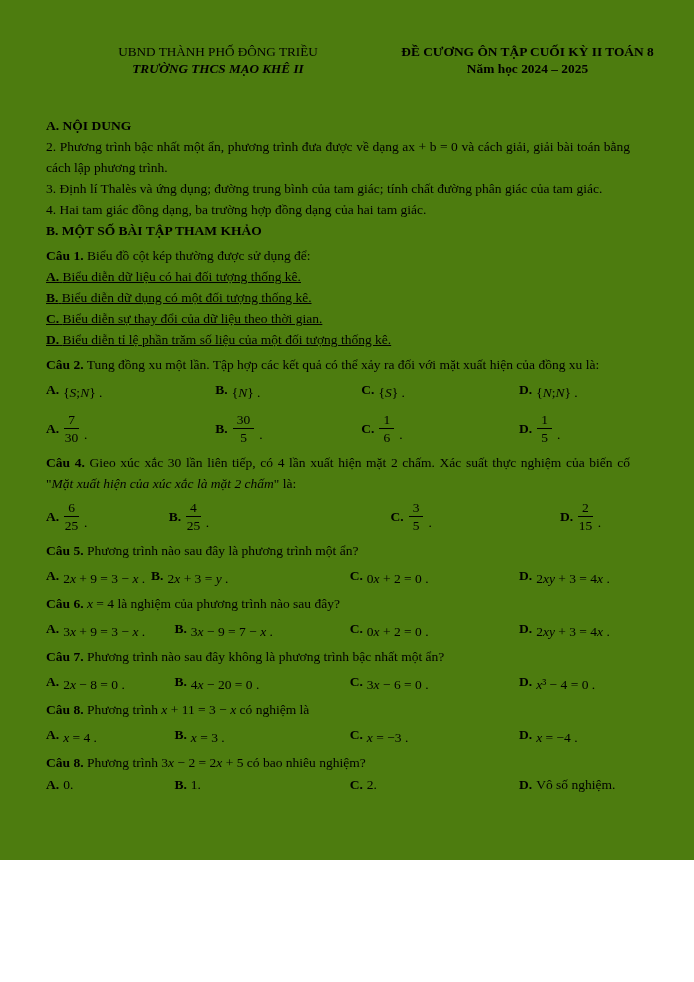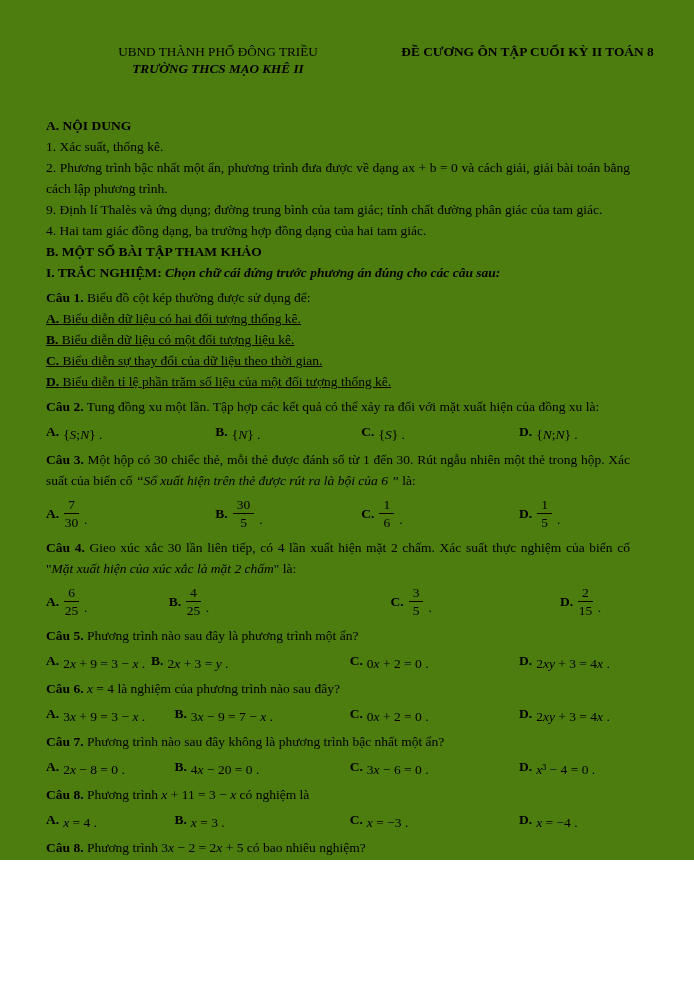--- a/index.html
+++ b/index.html
@@ -78,40 +78,39 @@
 <body style="background: rgb(255, 255, 255);">
 
 <div class="page" style="color: rgb(0, 0, 0);">
   <div class="header">
     <div class="header-left">
       <div>UBND THÀNH PHỐ ĐÔNG TRIỀU</div>
       <div class="bold">TRƯỜNG THCS MẠO KHÊ II</div>
     </div>
     <div class="header-right">
       <div>ĐỀ CƯƠNG ÔN TẬP CUỐI KỲ II TOÁN 8</div>
+      <div>Năm học 2024 – 2025</div>
     </div>
   </div>
 
   <div class="content">
     <p class="heading">A. NỘI DUNG</p>
     <div id="section-a-items">
-        <p>1. Xác suất, thống kê.</p>
         <p>2. Phương trình bậc nhất một ẩn, phương trình đưa được về dạng ax + b = 0 và cách giải, giải bài toán bằng cách lập phương trình.</p>
-        <p>9. Định lí Thalès và ứng dụng; đường trung bình của tam giác; tính chất đường phân giác của tam giác.</p>
+        <p>3. Định lí Thalès và ứng dụng; đường trung bình của tam giác; tính chất đường phân giác của tam giác.</p>
         <p>4. Hai tam giác đồng dạng, ba trường hợp đồng dạng của hai tam giác.</p>
       </div>
 
     <p class="heading">B. MỘT SỐ BÀI TẬP THAM KHẢO</p>
-    <p class="subheading"><b>I. TRẮC NGHIỆM:</b> <i>Chọn chữ cái đứng trước phương án đúng cho các câu sau:</i></p>
 
     <div id="questions">
         <div class="question">
           <p class="stem"><b class="qlabel">Câu 1.</b> Biểu đồ cột kép thường được sử dụng để:</p>
           <p class="opt-line"><b class="opt-label">A.</b> <span>Biểu diễn dữ liệu có hai đối tượng thống kê.</span></p>
-          <p class="opt-line"><b class="opt-label">B.</b> <span>Biểu diễn dữ liệu có một đối tượng liệu kê.</span></p>
+          <p class="opt-line"><b class="opt-label">B.</b> <span>Biểu diễn dữ dụng có một đối tượng thống kê.</span></p>
           <p class="opt-line"><b class="opt-label">C.</b> <span>Biểu diễn sự thay đổi của dữ liệu theo thời gian.</span></p>
           <p class="opt-line"><b class="opt-label">D.</b> <span>Biểu diễn tỉ lệ phần trăm số liệu của một đối tượng thống kê.</span></p>
         </div>
         <div class="question">
           <p class="stem"><b class="qlabel">Câu 2.</b> Tung đồng xu một lần. Tập hợp các kết quả có thể xảy ra đối với mặt xuất hiện của đồng xu là:</p>
           <div class="opt-row cols-a">
             <span class="opt">
               <b class="opt-label">A.</b>
               <span class="math">{<i>S</i>;<i>N</i>} .</span>
             </span>
@@ -123,21 +122,20 @@
               <b class="opt-label">C.</b>
               <span class="math">{<i>S</i>} .</span>
             </span>
             <span class="opt">
               <b class="opt-label">D.</b>
               <span class="math">{<i>N</i>;<i>N</i>} .</span>
             </span>
           </div>
         </div>
         <div class="question">
-          <p class="stem"><b class="qlabel">Câu 3.</b> Một hộp có 30 chiếc thẻ, mỗi thẻ được đánh số từ 1 đến 30. Rút ngẫu nhiên một thẻ trong hộp. Xác suất của biến cố <i>“Số xuất hiện trên thẻ được rút ra là bội của 6 ”</i> là:</p>
           <div class="opt-row cols-a fr">
             <span class="opt">
               <b class="opt-label">A.</b>
               <span class="frac">
                 <span class="fnum">7</span>
                 <span class="fden">30</span>
               </span>
               <span class="dot">.</span>
             </span>
             <span class="opt">

